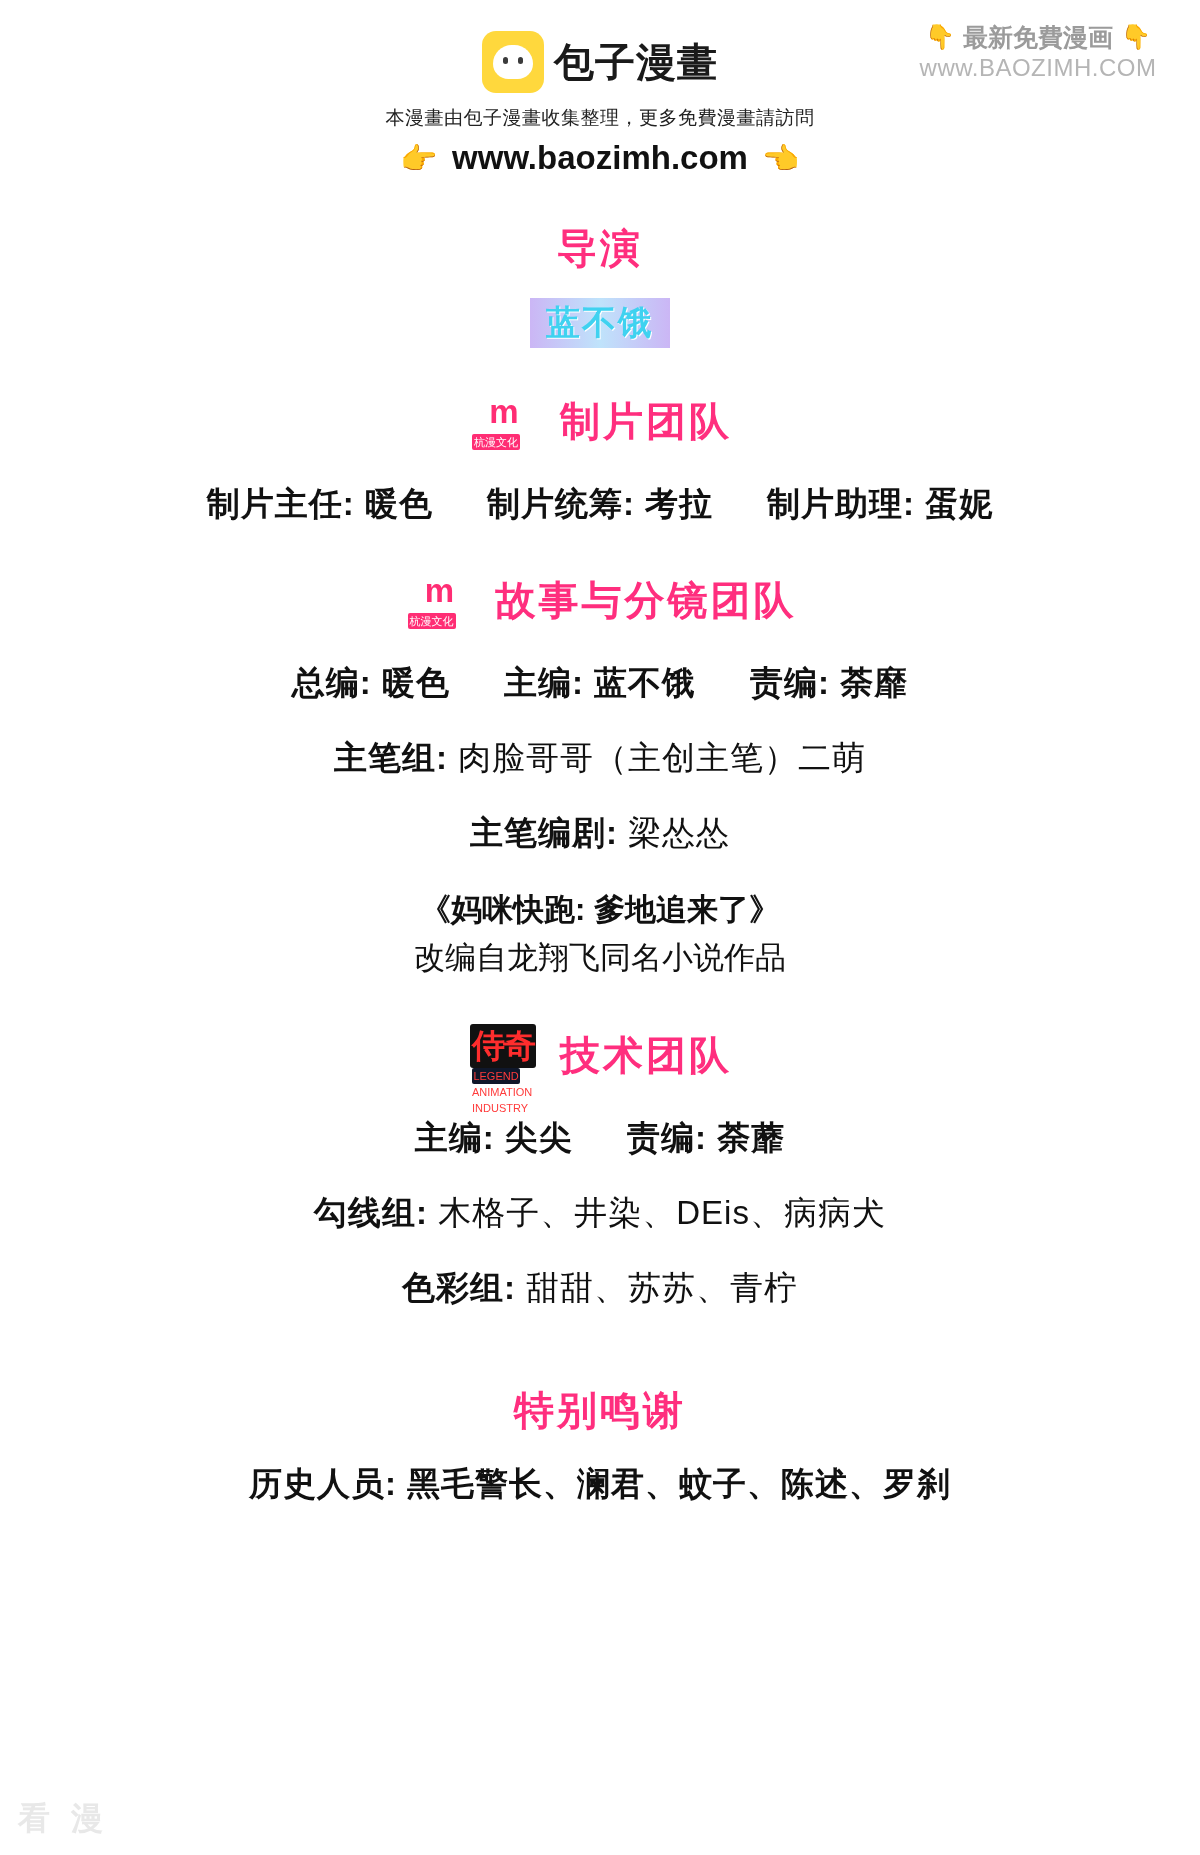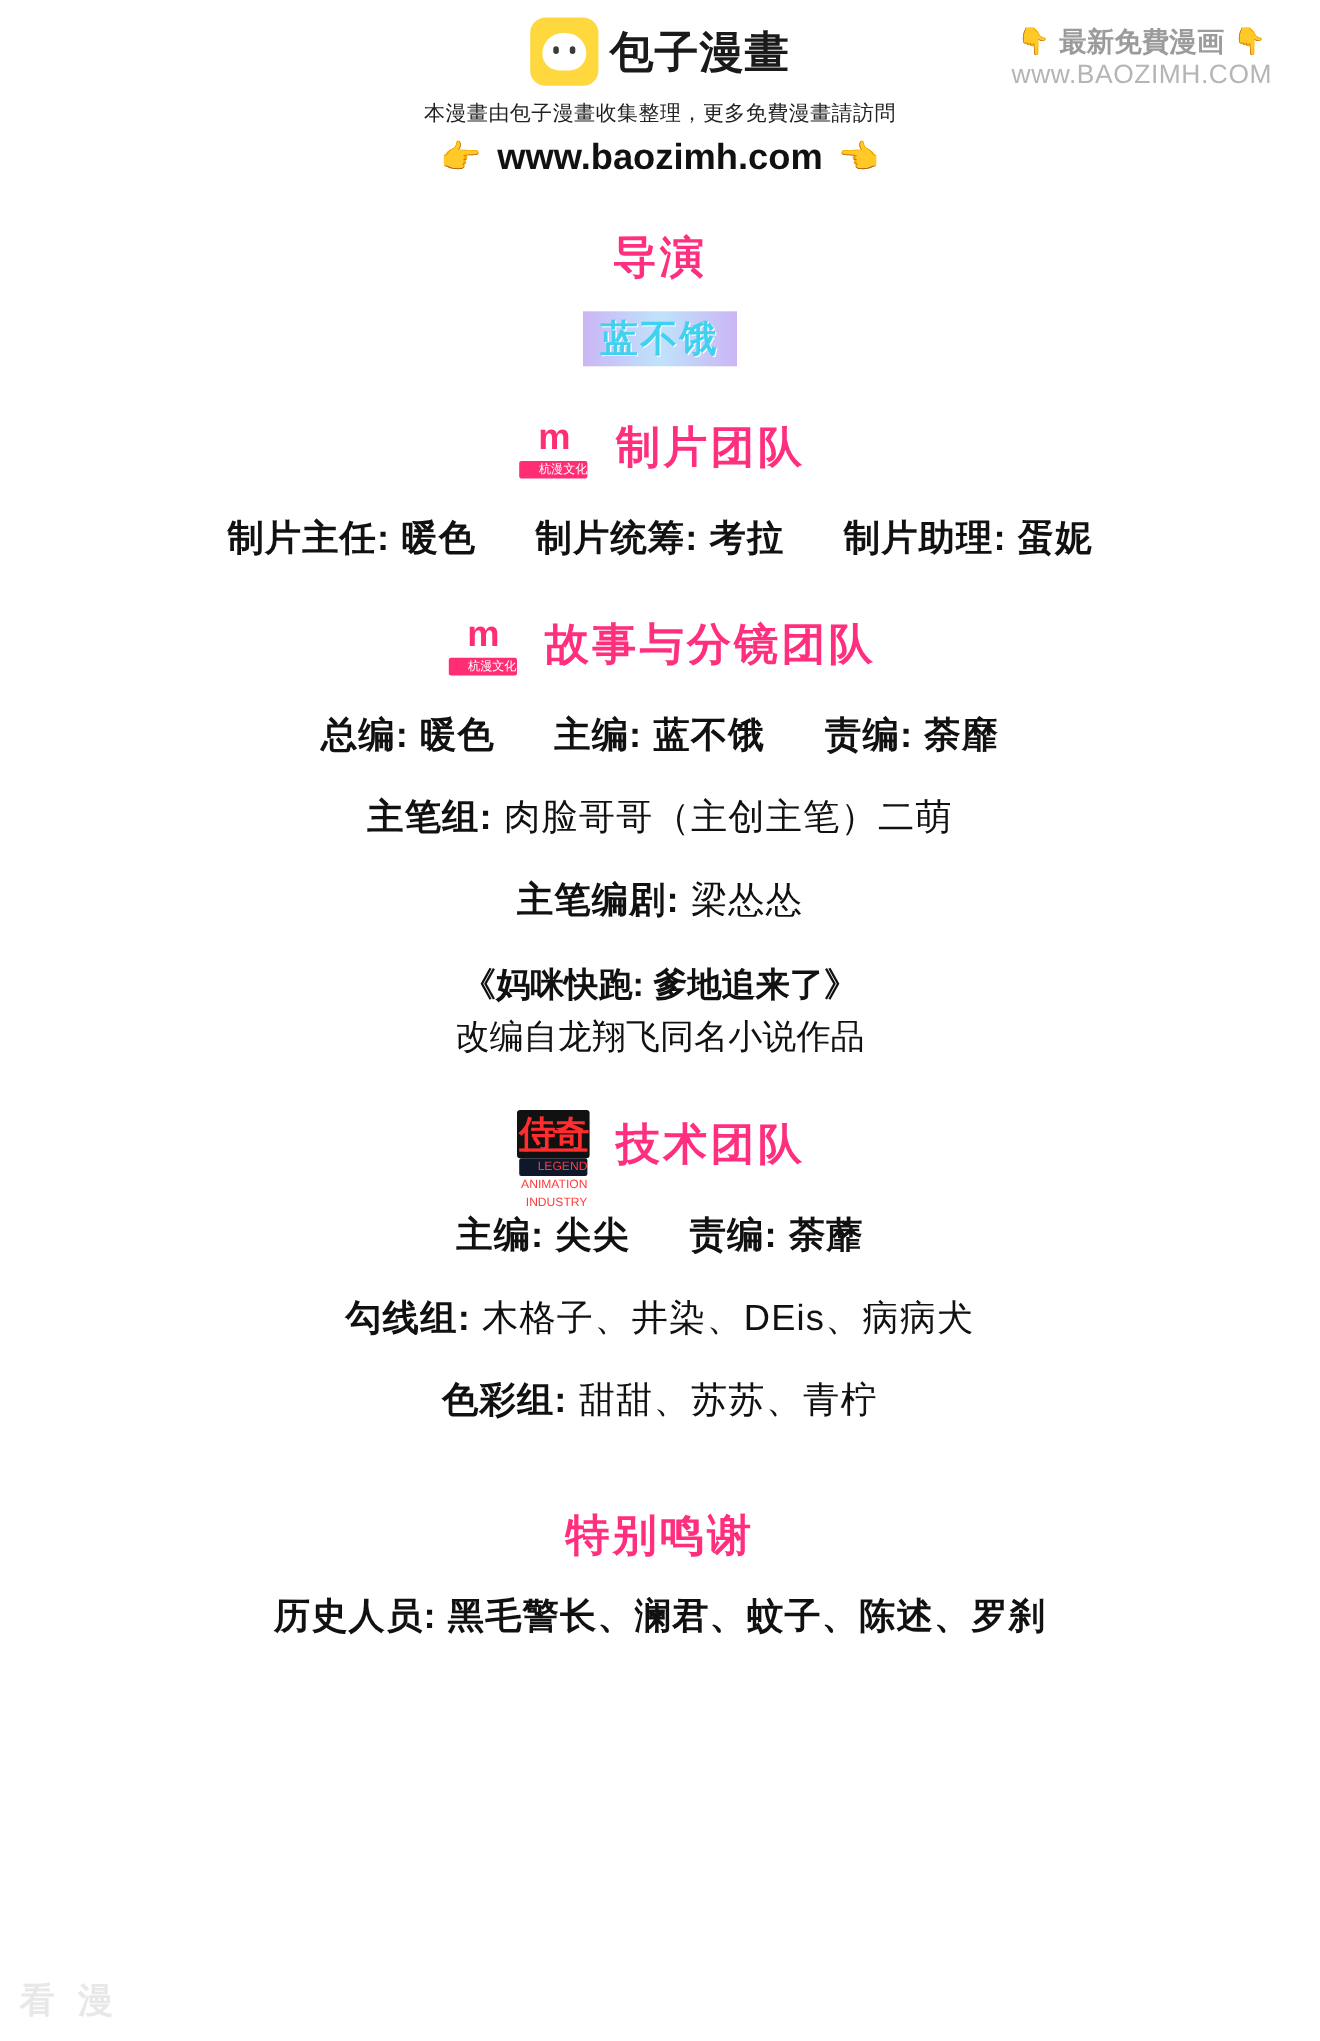--- a/index.html
+++ b/index.html
@@ -12,21 +12,21 @@
     width: 1200px;
     height: 1855px;
     position: relative;
     font-family: "Liberation Sans", sans-serif;
     overflow: hidden;
   }
 
   
   .header {
     position: relative;
-    padding-top: 16px;
+    padding-top: 31px;
     text-align: center;
   }
   .brand-row {
     display: flex;
     align-items: center;
     justify-content: center;
     gap: 10px;
   }
   .bun-logo {
     width: 62px;
@@ -136,30 +136,30 @@
     color: #ff2d74;
     font-size: 33px;
     font-weight: bold;
     line-height: 44px;
     text-align: center;
     letter-spacing: -2px;
   }
   .studio-logo .bar {
     position: absolute;
     left: 4px; bottom: 2px;
-    width: 62px; height: 16px;
+    width: 48px; height: 16px;
     background: #ff2d74;
     border-radius: 2px;
     color: #fff;
     font-size: 11px;
     line-height: 16px;
-    text-align: right;
+    text-align: center;
     letter-spacing: 0px;
   }
-  .studio-logo.dark .glyph { color: #ff2d2d; text-decoration: underline; }
+  .studio-logo.dark .glyph { color: #ff2d2d; }
   .studio-logo.dark .bar { background: #0f172a; color: #ff3b3b; }
   .studio-logo.dark .box {
     position: absolute;
     left: 2px; top: 0;
     width: 66px; height: 44px;
     background: #111;
     border-radius: 3px;
   }
   .studio-logo.dark .glyph { z-index: 2; }
 

